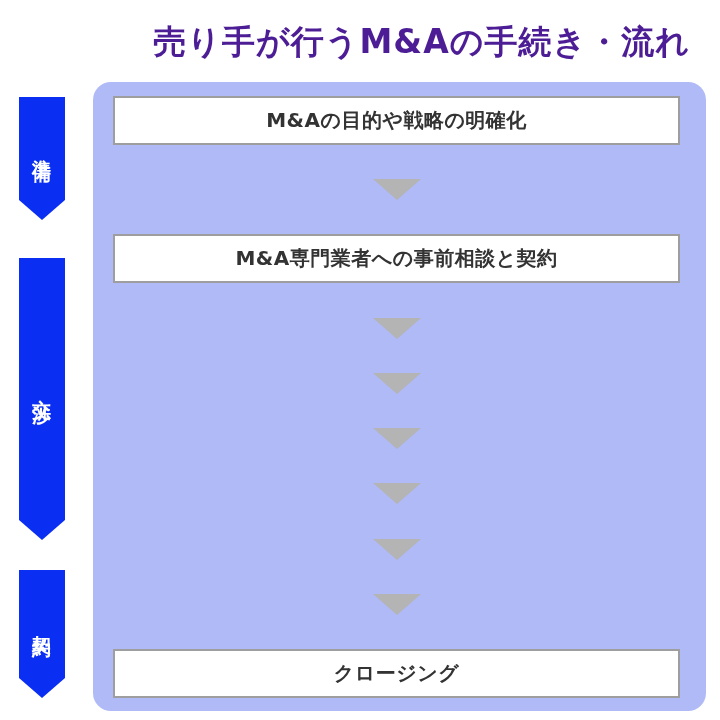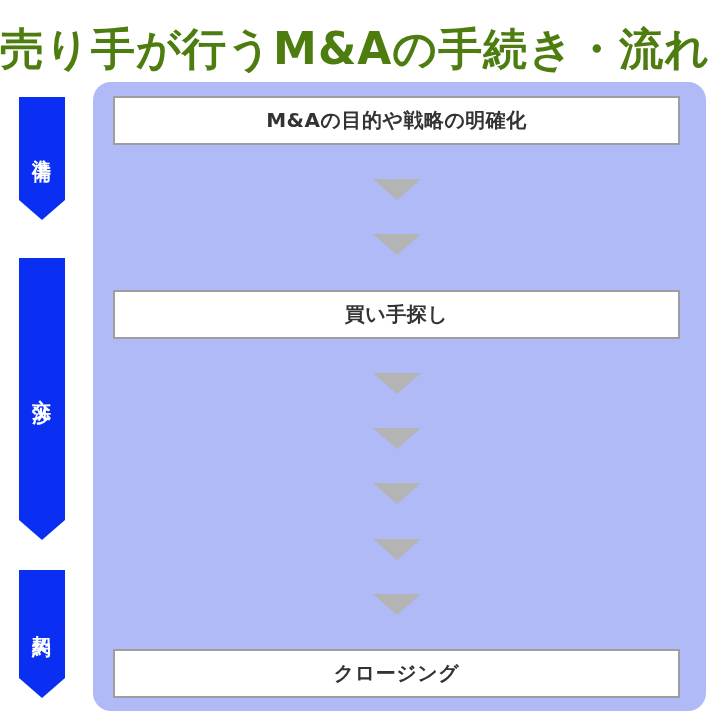--- a/index.html
+++ b/index.html
@@ -15,23 +15,23 @@
     background: #ffffff;
     overflow: hidden;
   }
   
   .title {
     position: absolute;
     top: 20px;
     left: 0;
     width: 690px;
     text-align: right;
-    font-size: 44px;
+    font-size: 33px;
     font-weight: bold;
-    color: #4d7c0f;
+    color: #4c1d95;
     letter-spacing: 1px;
     white-space: nowrap;
   }
   
   .flow-panel {
     position: absolute;
     left: 93px;
     top: 82px;
     width: 613px;
     height: 629px;
@@ -95,22 +95,22 @@
 </head>
 <body>
 
 <div class="canvas">
 
   <div class="title">売り手が行うM&amp;Aの手続き・流れ</div>
 
   <div class="flow-panel">
     <div class="step-box">M&amp;Aの目的や戦略の明確化</div>
     <div class="flow-arrow"></div>
+    <div class="step-box">M&amp;A専門業者への事前相談と契約</div>
     <div class="flow-arrow"></div>
-    <div class="step-box">買い手探し</div>
     <div class="flow-arrow"></div>
     <div class="flow-arrow"></div>
     <div class="flow-arrow"></div>
     <div class="flow-arrow"></div>
     <div class="flow-arrow"></div>
     <div class="step-box">クロージング</div>
   </div>
 
   <div class="phase-arrow phase-prep">
     <span class="phase-label">準備</span>

